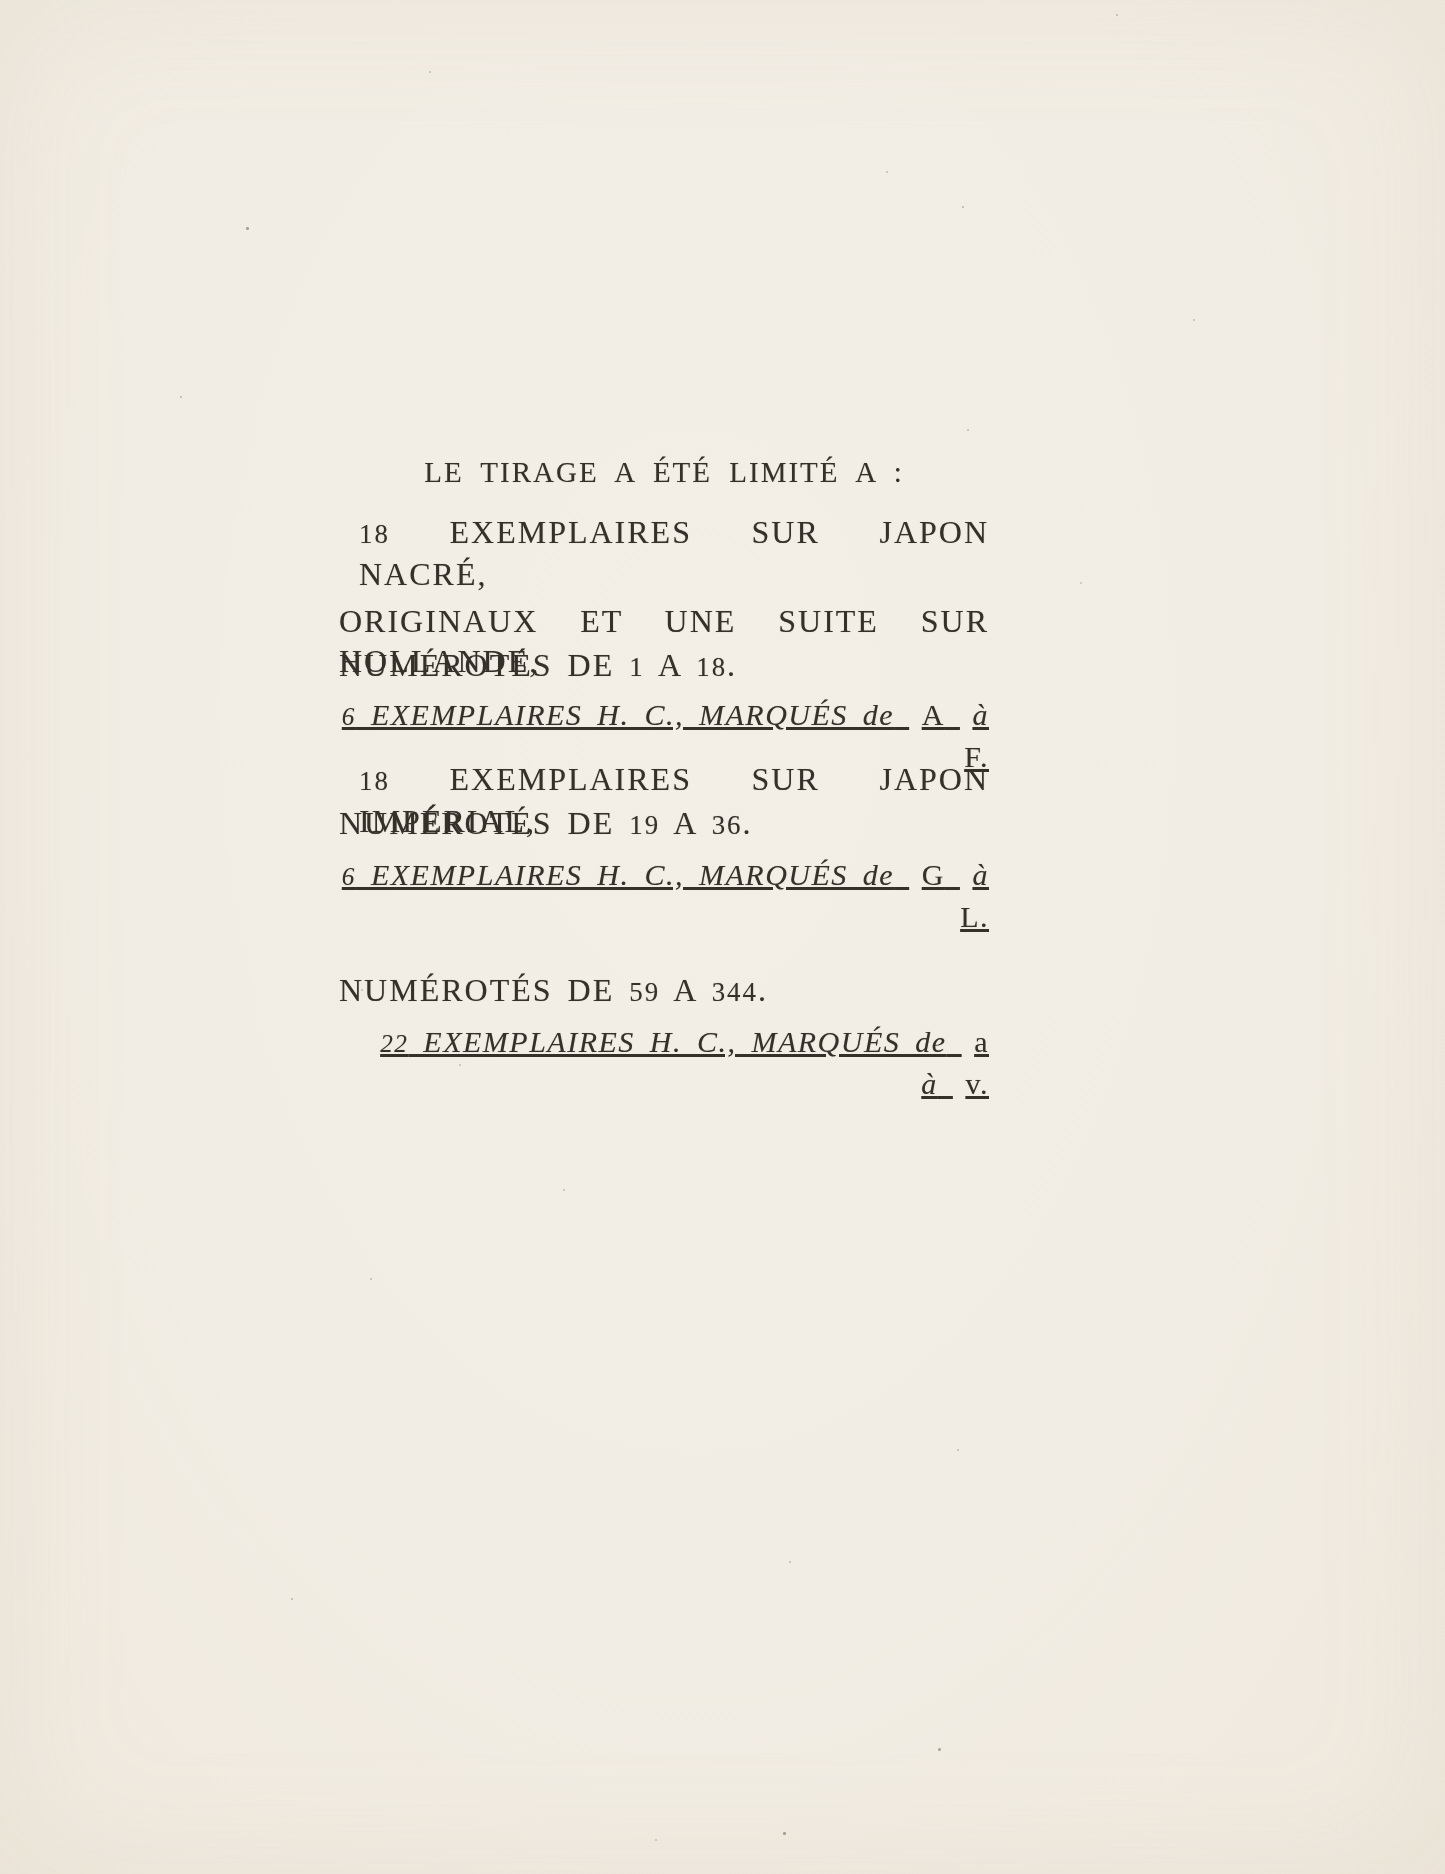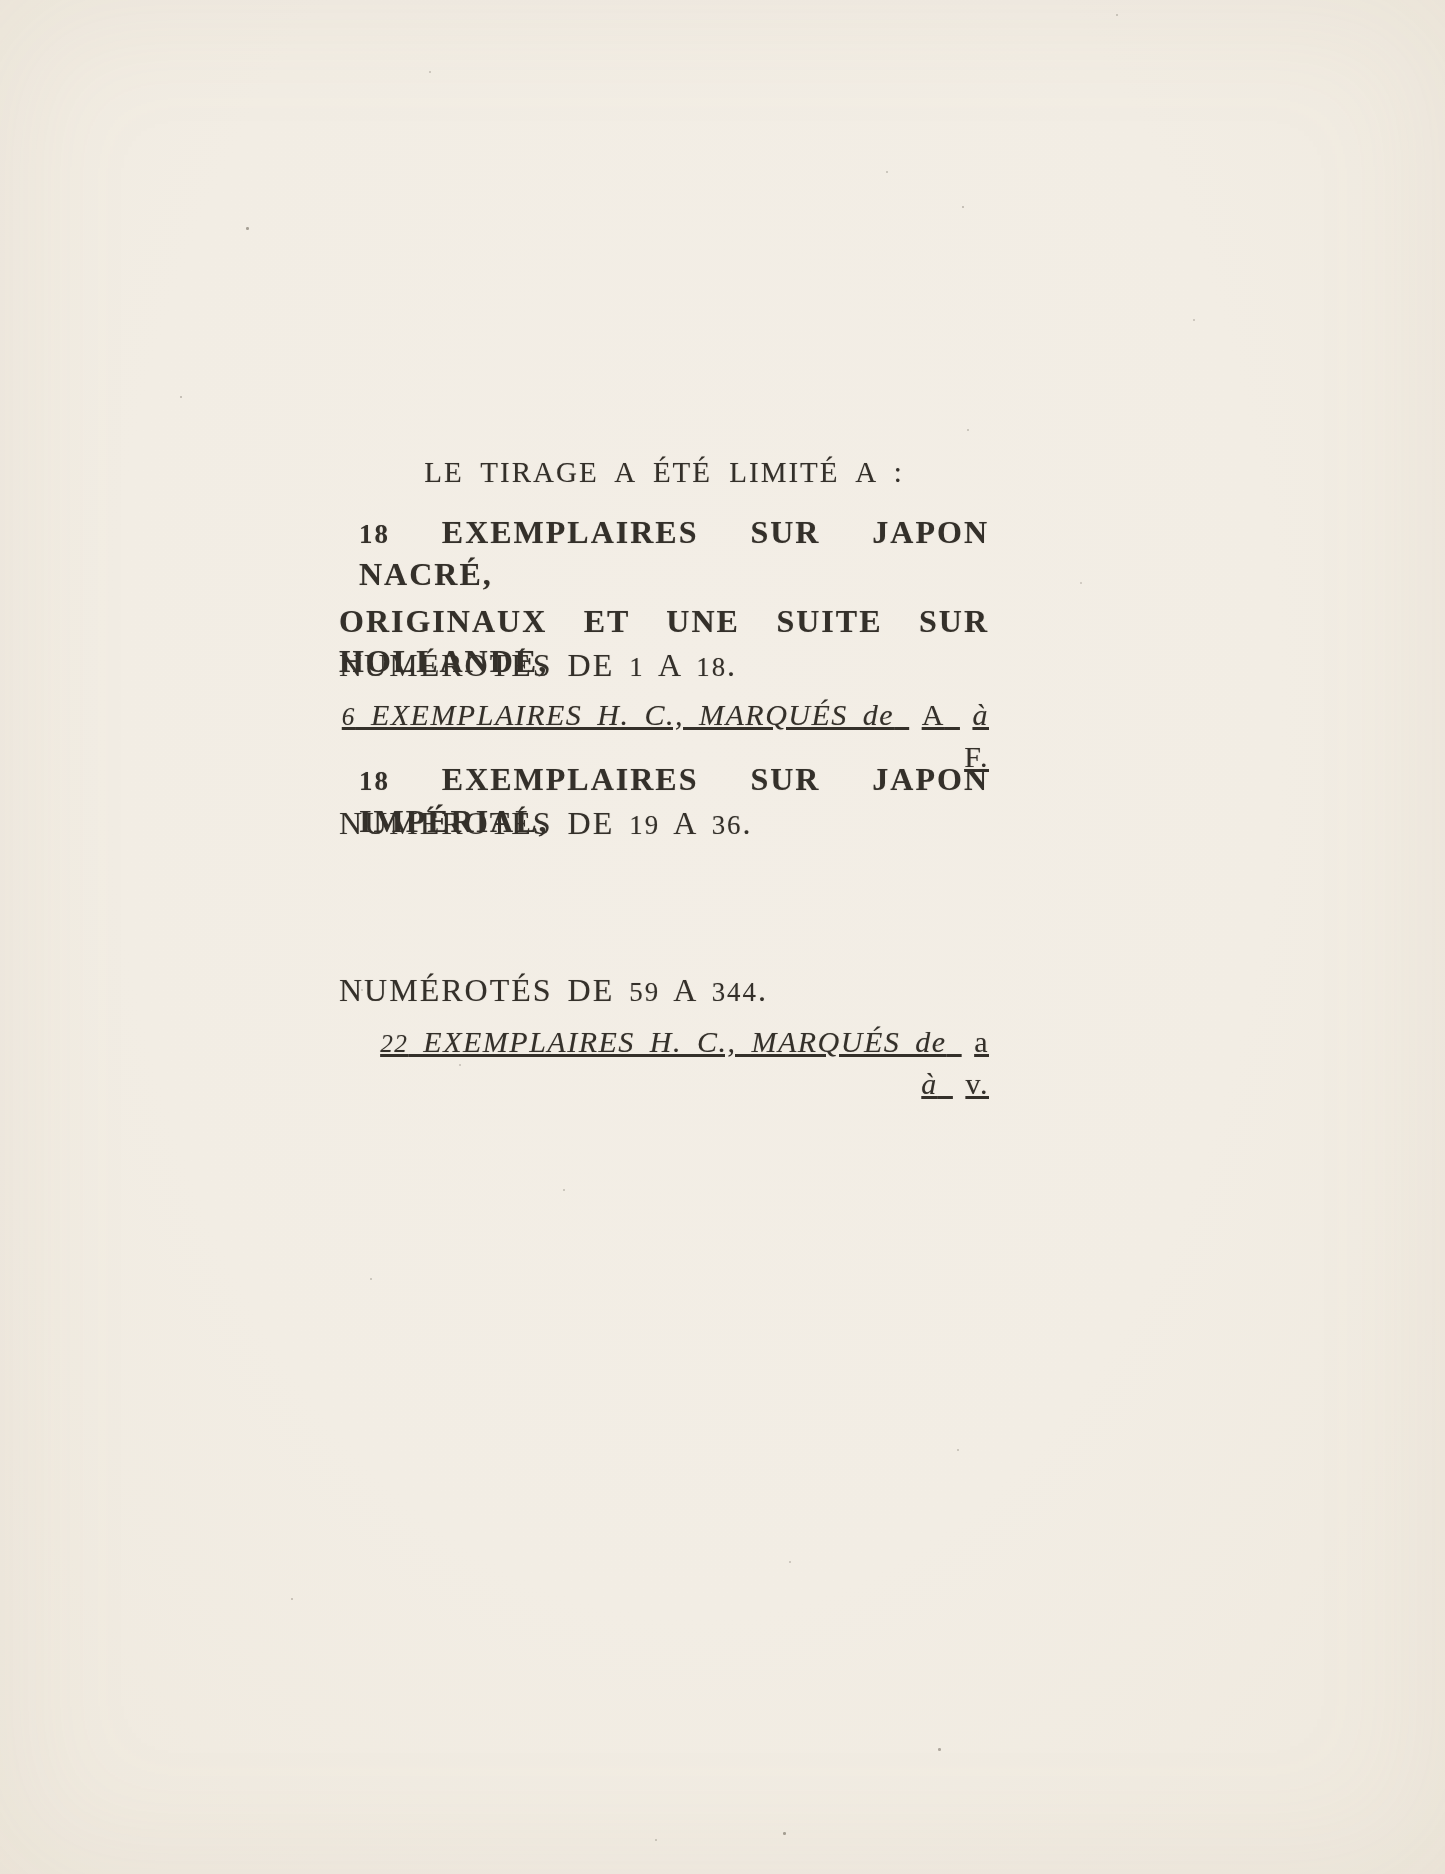--- a/index.html
+++ b/index.html
@@ -38,21 +38,20 @@
   .heading{
     text-align:center;
     font-size:29px;
     letter-spacing:2px;
     word-spacing:8px;
   }
   .justify{
     text-align:justify;
     text-align-last:justify;
     text-justify:inter-word;
-    font-weight:bold;
   }
   .indent{
     box-sizing:border-box;
     padding-left:20px;
   }
   .note{
     text-align:right;
     font-style:italic;
     font-size:30px;
     letter-spacing:1.5px;
@@ -84,20 +83,26 @@
     <div class="line note" style="top:675px">
       <span class="it"><span class="fig">6</span> EXEMPLAIRES H. C., MARQUÉS de</span>
       <span class="rm">A</span>
       <span class="it">à</span>
       <span class="rm">F.</span>
     </div>
 
     <div class="line justify indent" style="top:739px"><span class="fig">18</span> EXEMPLAIRES SUR JAPON IMPÉRIAL,</div>
     <div class="line" style="top:783px">NUMÉROTÉS DE <span class="fig">19</span> A <span class="fig">36</span>.</div>
 
+    <div class="line note" style="top:835px">
+      <span class="it"><span class="fig">6</span> EXEMPLAIRES H. C., MARQUÉS de</span>
+      <span class="rm">G</span>
+      <span class="it">à</span>
+      <span class="rm">L.</span>
+    </div>
 
     <div class="line" style="top:950px">NUMÉROTÉS DE <span class="fig">59</span> A <span class="fig">344</span>.</div>
 
     <div class="line note" style="top:1002px">
       <span class="it"><span class="fig">22</span> EXEMPLAIRES H. C., MARQUÉS de</span>
       <span class="rm">a</span>
       <span class="it">à</span>
       <span class="rm">v.</span>
     </div>
 

